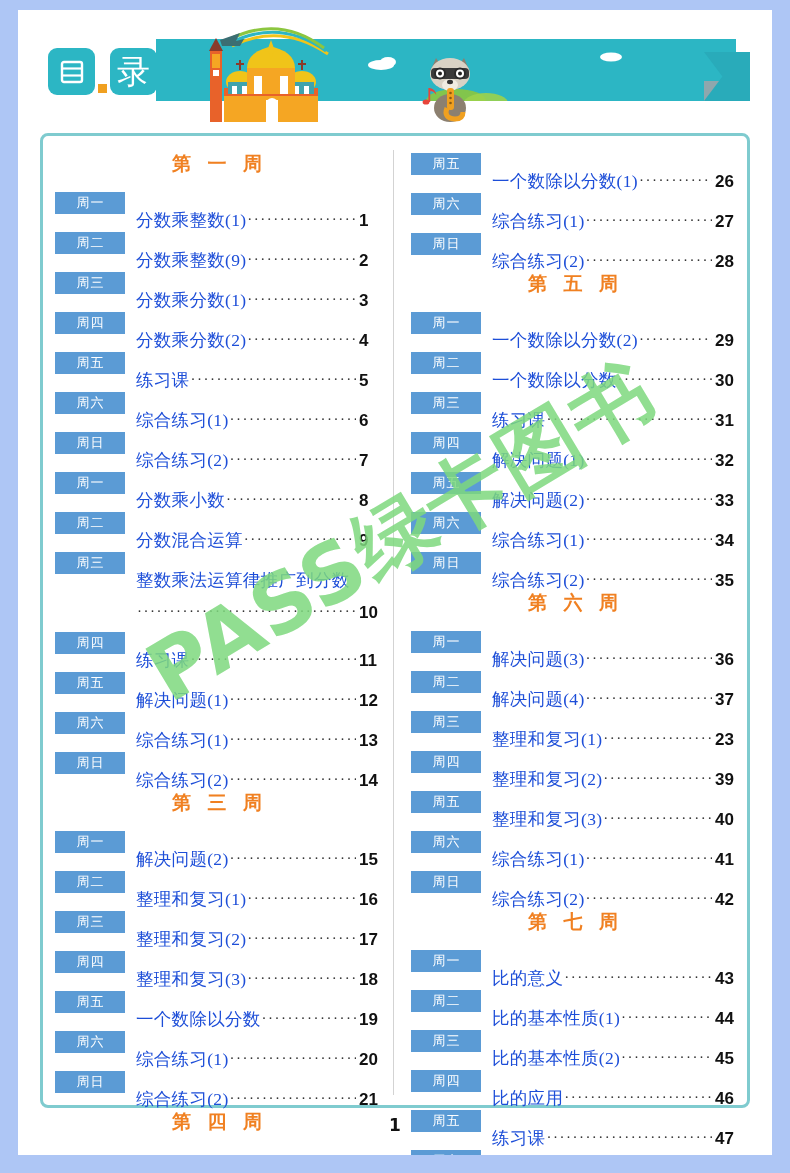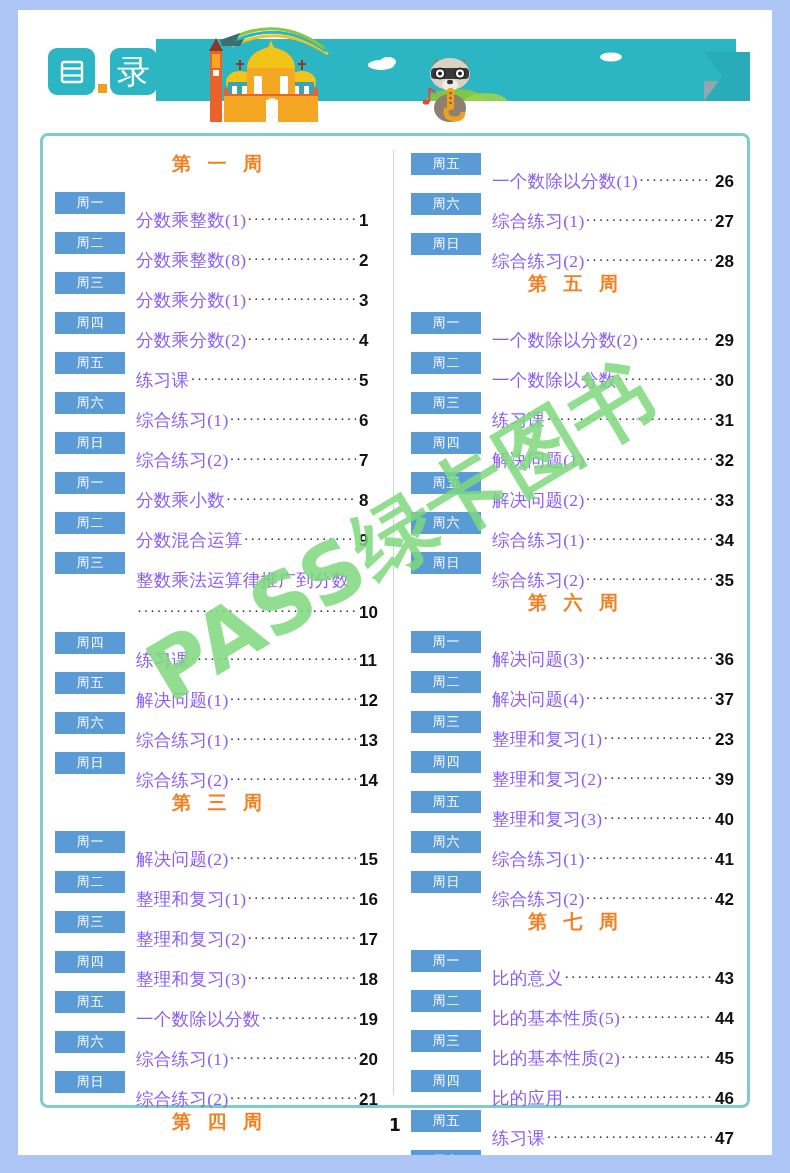--- a/index.html
+++ b/index.html
@@ -172,21 +172,21 @@
     flex: 1 1 auto;
     display: flex;
     align-items: baseline;
     margin-left: 11px;
     min-width: 0;
     overflow: hidden;
   }
   .entry-title {
     flex: 0 0 auto;
     font-size: 17.5px;
-    color: #8b5cf6;
+    color: #1d4ed8;
     white-space: nowrap;
     letter-spacing: 0.3px;
     margin-top: 34px;
   }
   .leader {
     flex: 1 1 auto;
     overflow: hidden;
     white-space: nowrap;
     color: #333;
     font-size: 15px;
@@ -360,21 +360,21 @@
           <span class="day-badge">周一</span>
           <span class="entry-body">
             <span class="entry-title">分数乘整数(1)</span>
             <span class="leader">·····································································</span>
             <span class="page-num">1</span>
           </span>
         </div>
         <div class="entry">
           <span class="day-badge">周二</span>
           <span class="entry-body">
-            <span class="entry-title">分数乘整数(8)</span>
+            <span class="entry-title">分数乘整数(9)</span>
             <span class="leader">·····································································</span>
             <span class="page-num">2</span>
           </span>
         </div>
         <div class="entry">
           <span class="day-badge">周三</span>
           <span class="entry-body">
             <span class="entry-title">分数乘分数(1)</span>
             <span class="leader">·····································································</span>
             <span class="page-num">3</span>
@@ -679,21 +679,21 @@
           <span class="day-badge">周一</span>
           <span class="entry-body">
             <span class="entry-title">比的意义</span>
             <span class="leader">·····································································</span>
             <span class="page-num">43</span>
           </span>
         </div>
         <div class="entry">
           <span class="day-badge">周二</span>
           <span class="entry-body">
-            <span class="entry-title">比的基本性质(5)</span>
+            <span class="entry-title">比的基本性质(1)</span>
             <span class="leader">·····································································</span>
             <span class="page-num">44</span>
           </span>
         </div>
         <div class="entry">
           <span class="day-badge">周三</span>
           <span class="entry-body">
             <span class="entry-title">比的基本性质(2)</span>
             <span class="leader">·····································································</span>
             <span class="page-num">45</span>

